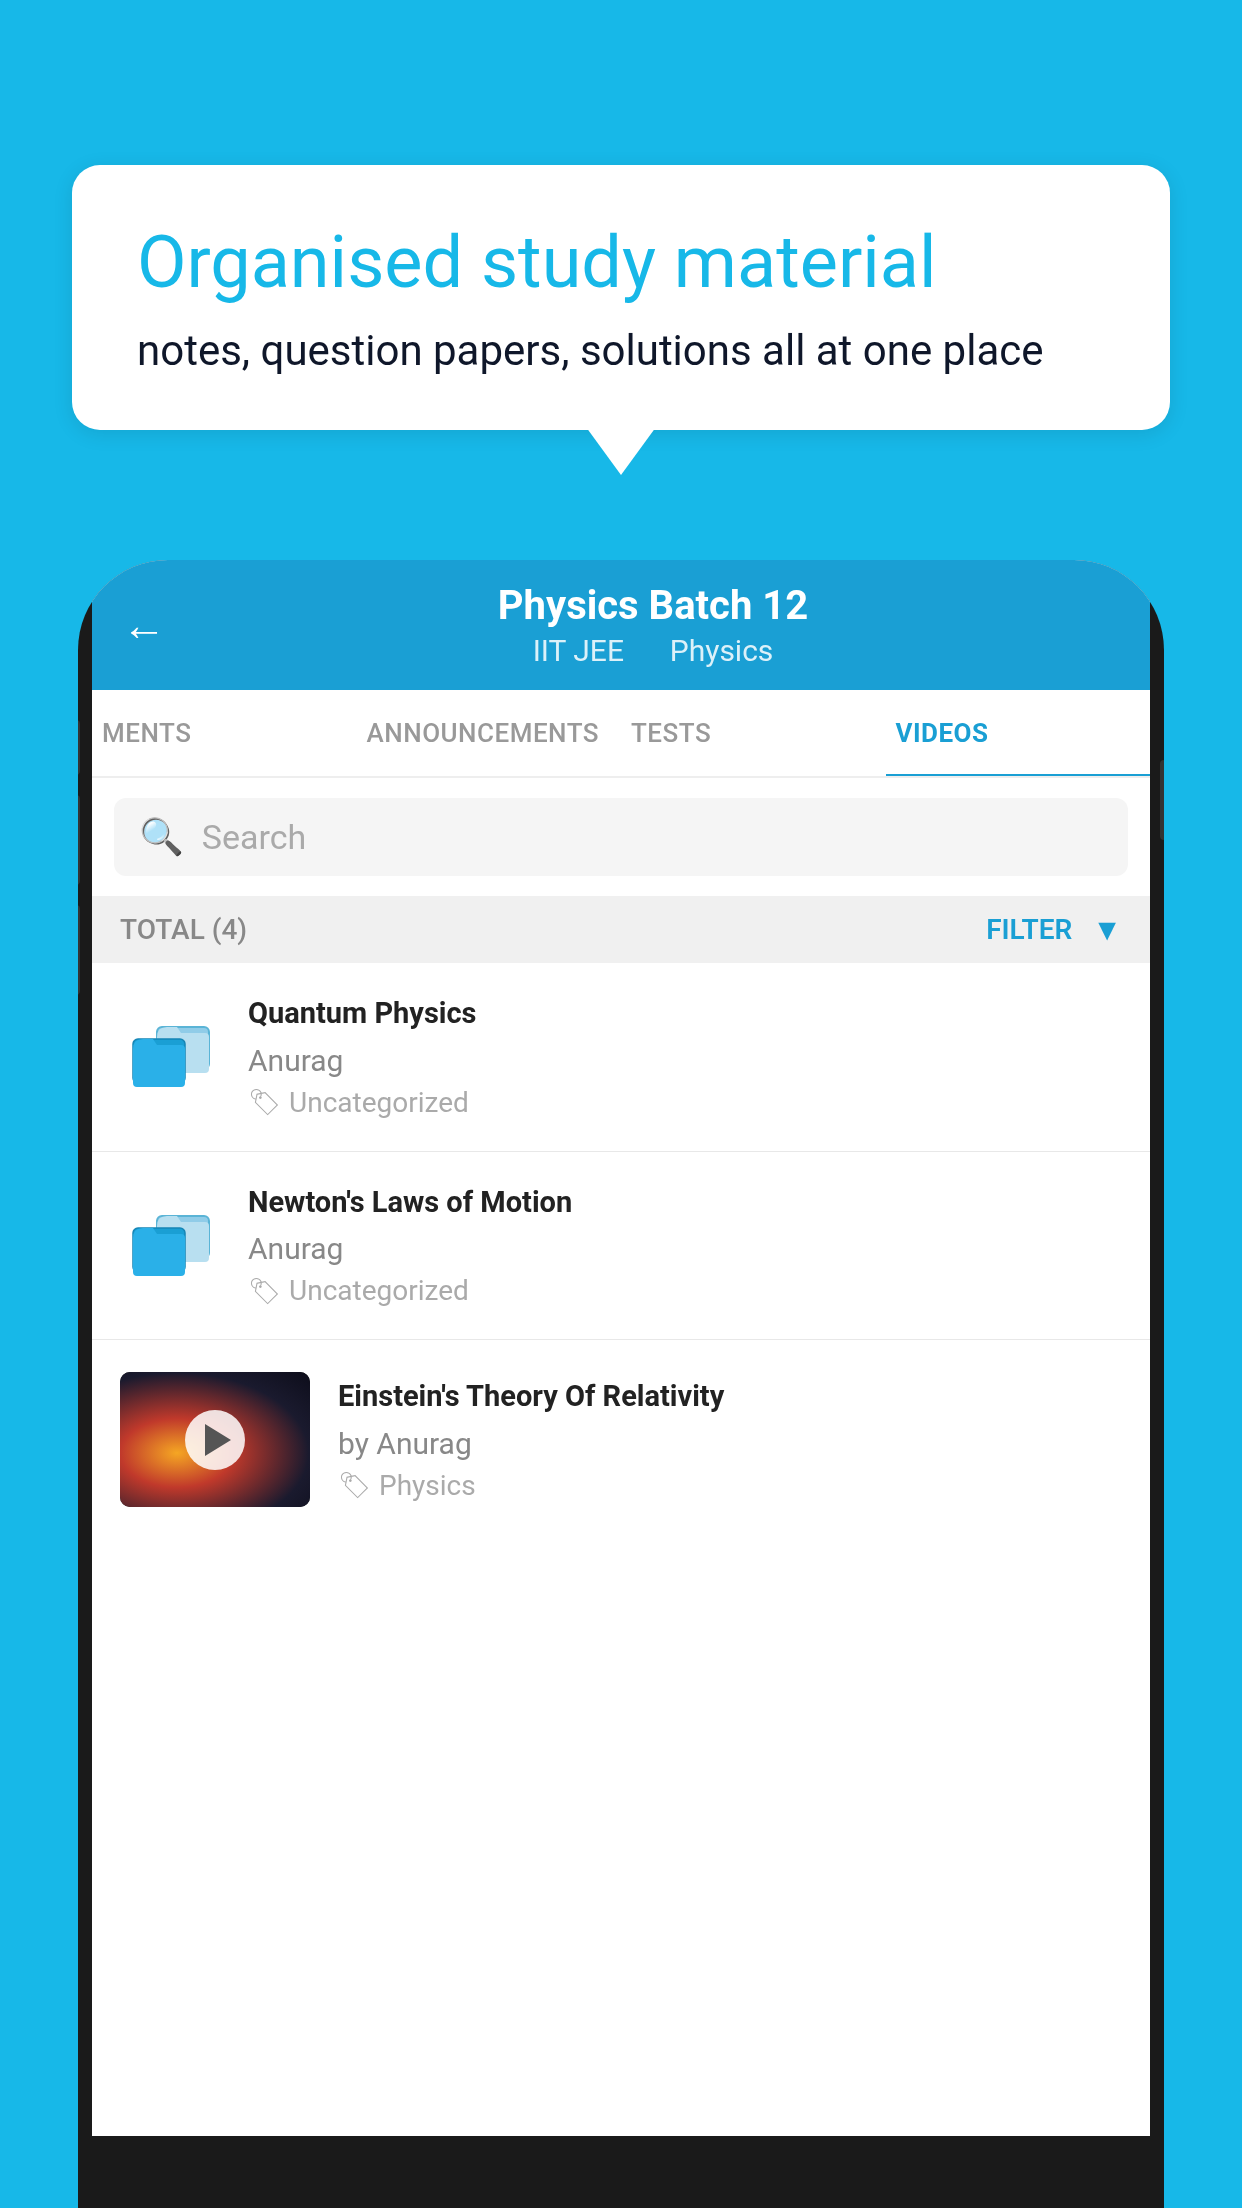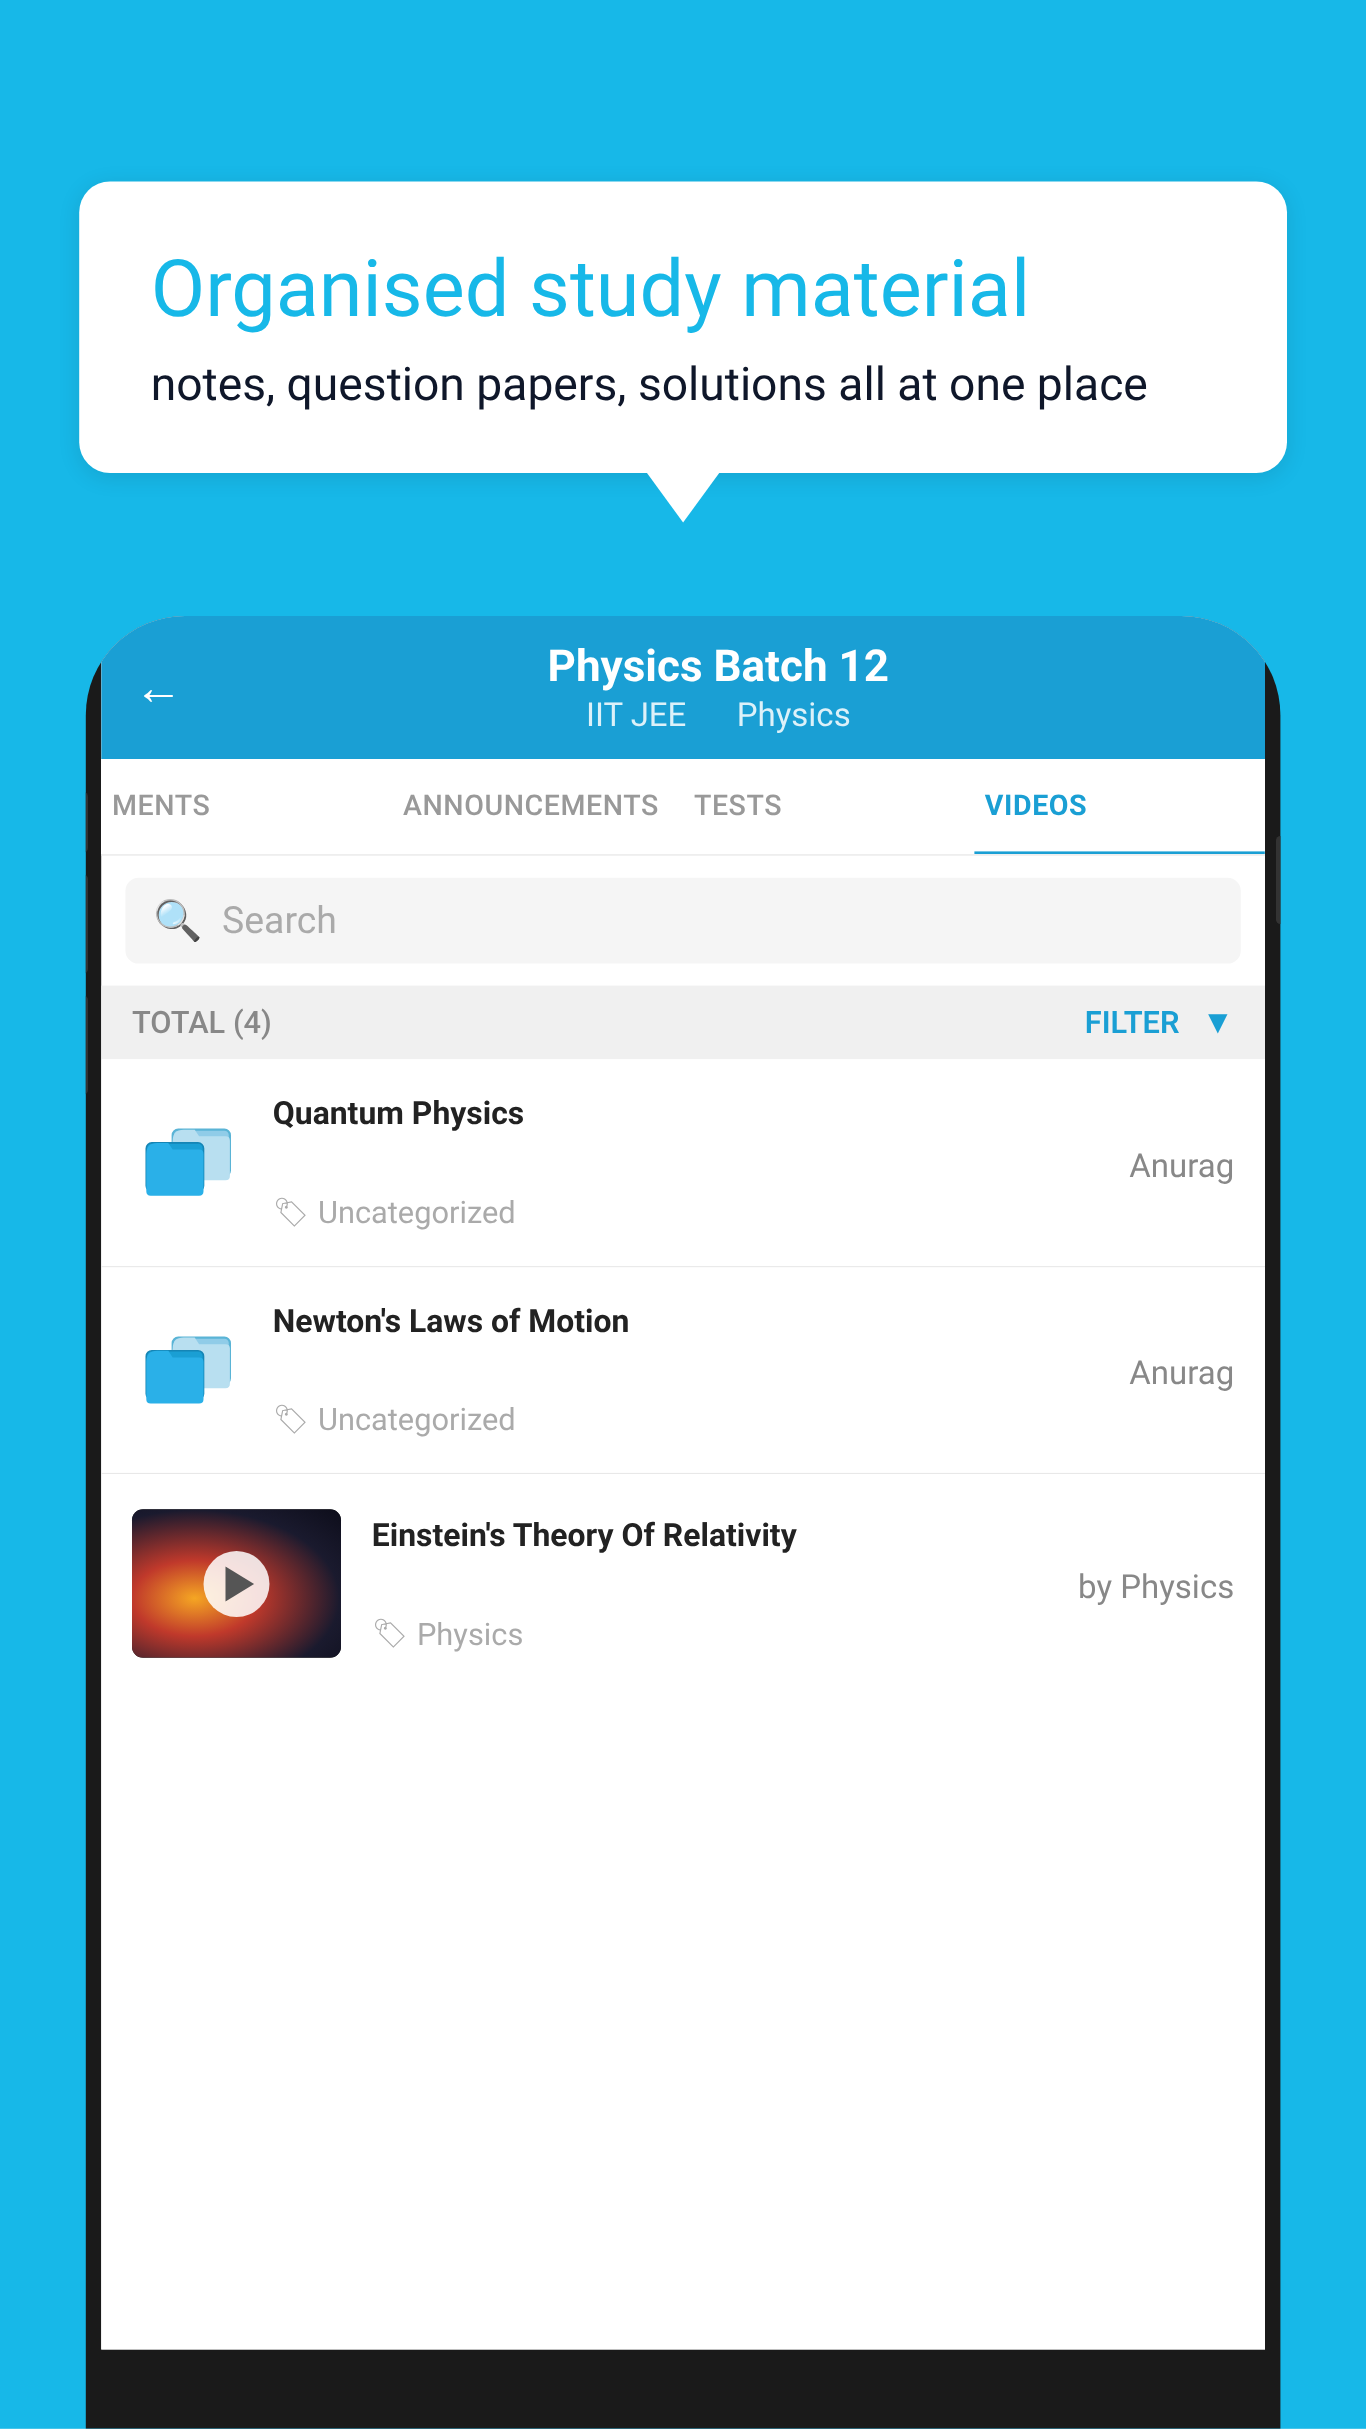--- a/index.html
+++ b/index.html
@@ -313,21 +313,20 @@
       font-size: 29px;
       font-weight: 700;
       color: #222;
       margin-bottom: 10px;
       line-height: 1.3;
     }
     .video-author {
       font-size: 30px;
       color: #888;
       margin-bottom: 8px;
-      text-align: right;
     }
     .video-tag {
       display: flex;
       align-items: center;
       gap: 8px;
     }
     .tag-icon {
       color: #aaa;
       font-size: 26px;
     }
@@ -476,21 +475,21 @@
 
       <div class="video-item">
         <div class="video-thumb">
           <div class="video-thumb-bg"></div>
           <div class="play-btn">
             <div class="play-triangle"></div>
           </div>
         </div>
         <div class="video-info">
           <div class="video-title">Einstein's Theory Of Relativity</div>
-          <div class="video-author">by Physics</div>
+          <div class="video-author">by Anurag</div>
           <div class="video-tag">
             <span class="tag-icon">🏷</span>
             <span class="tag-text">Physics</span>
           </div>
         </div>
       </div>
 
     </div>
   </div>
 </div>

